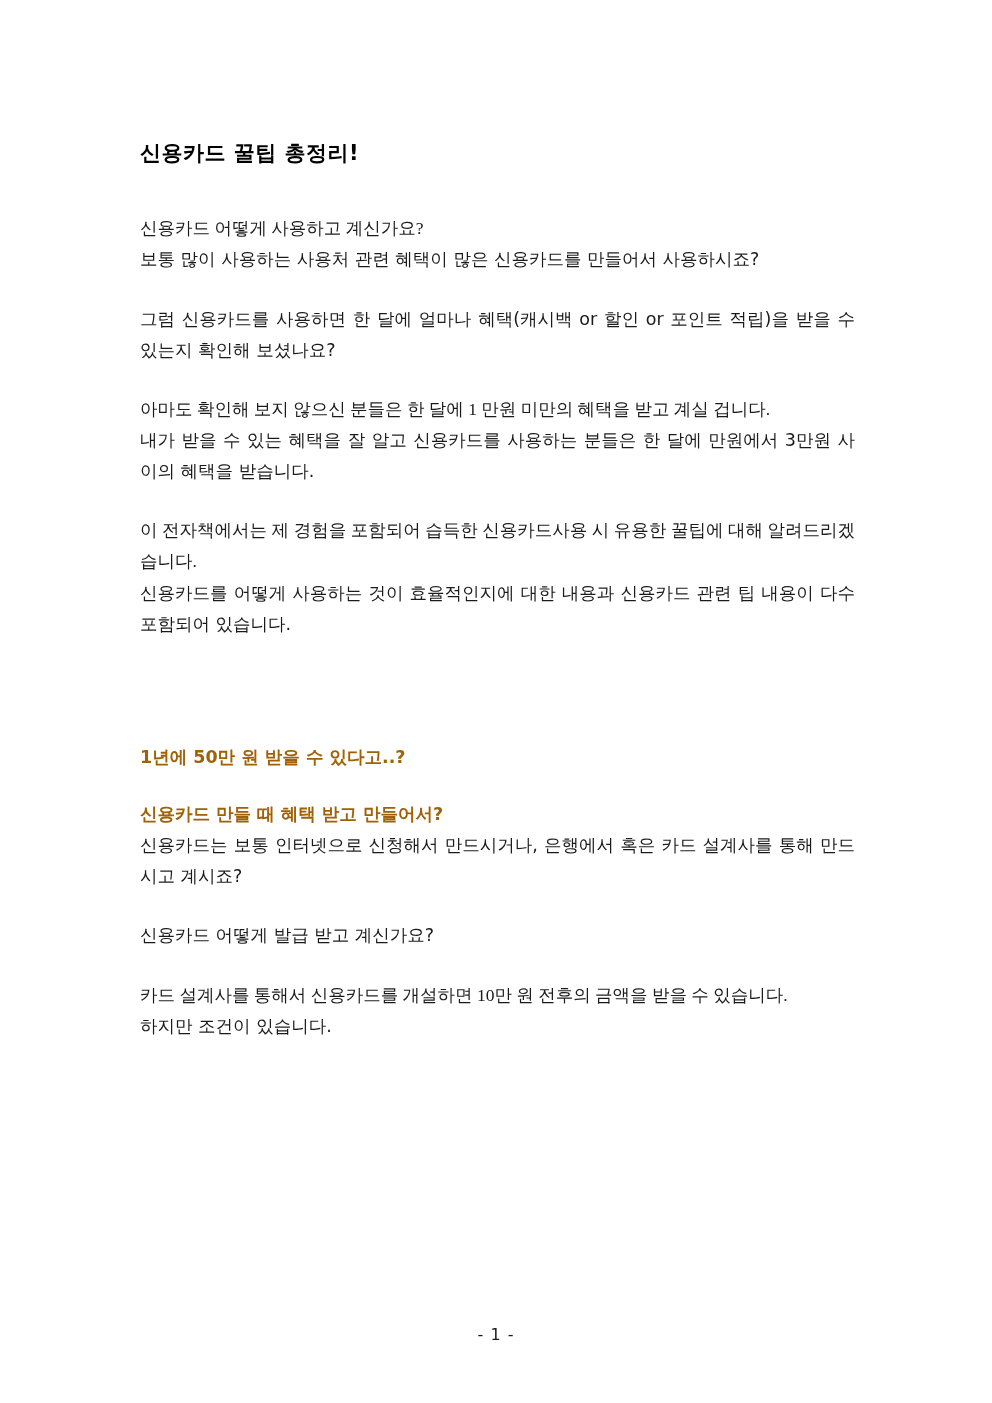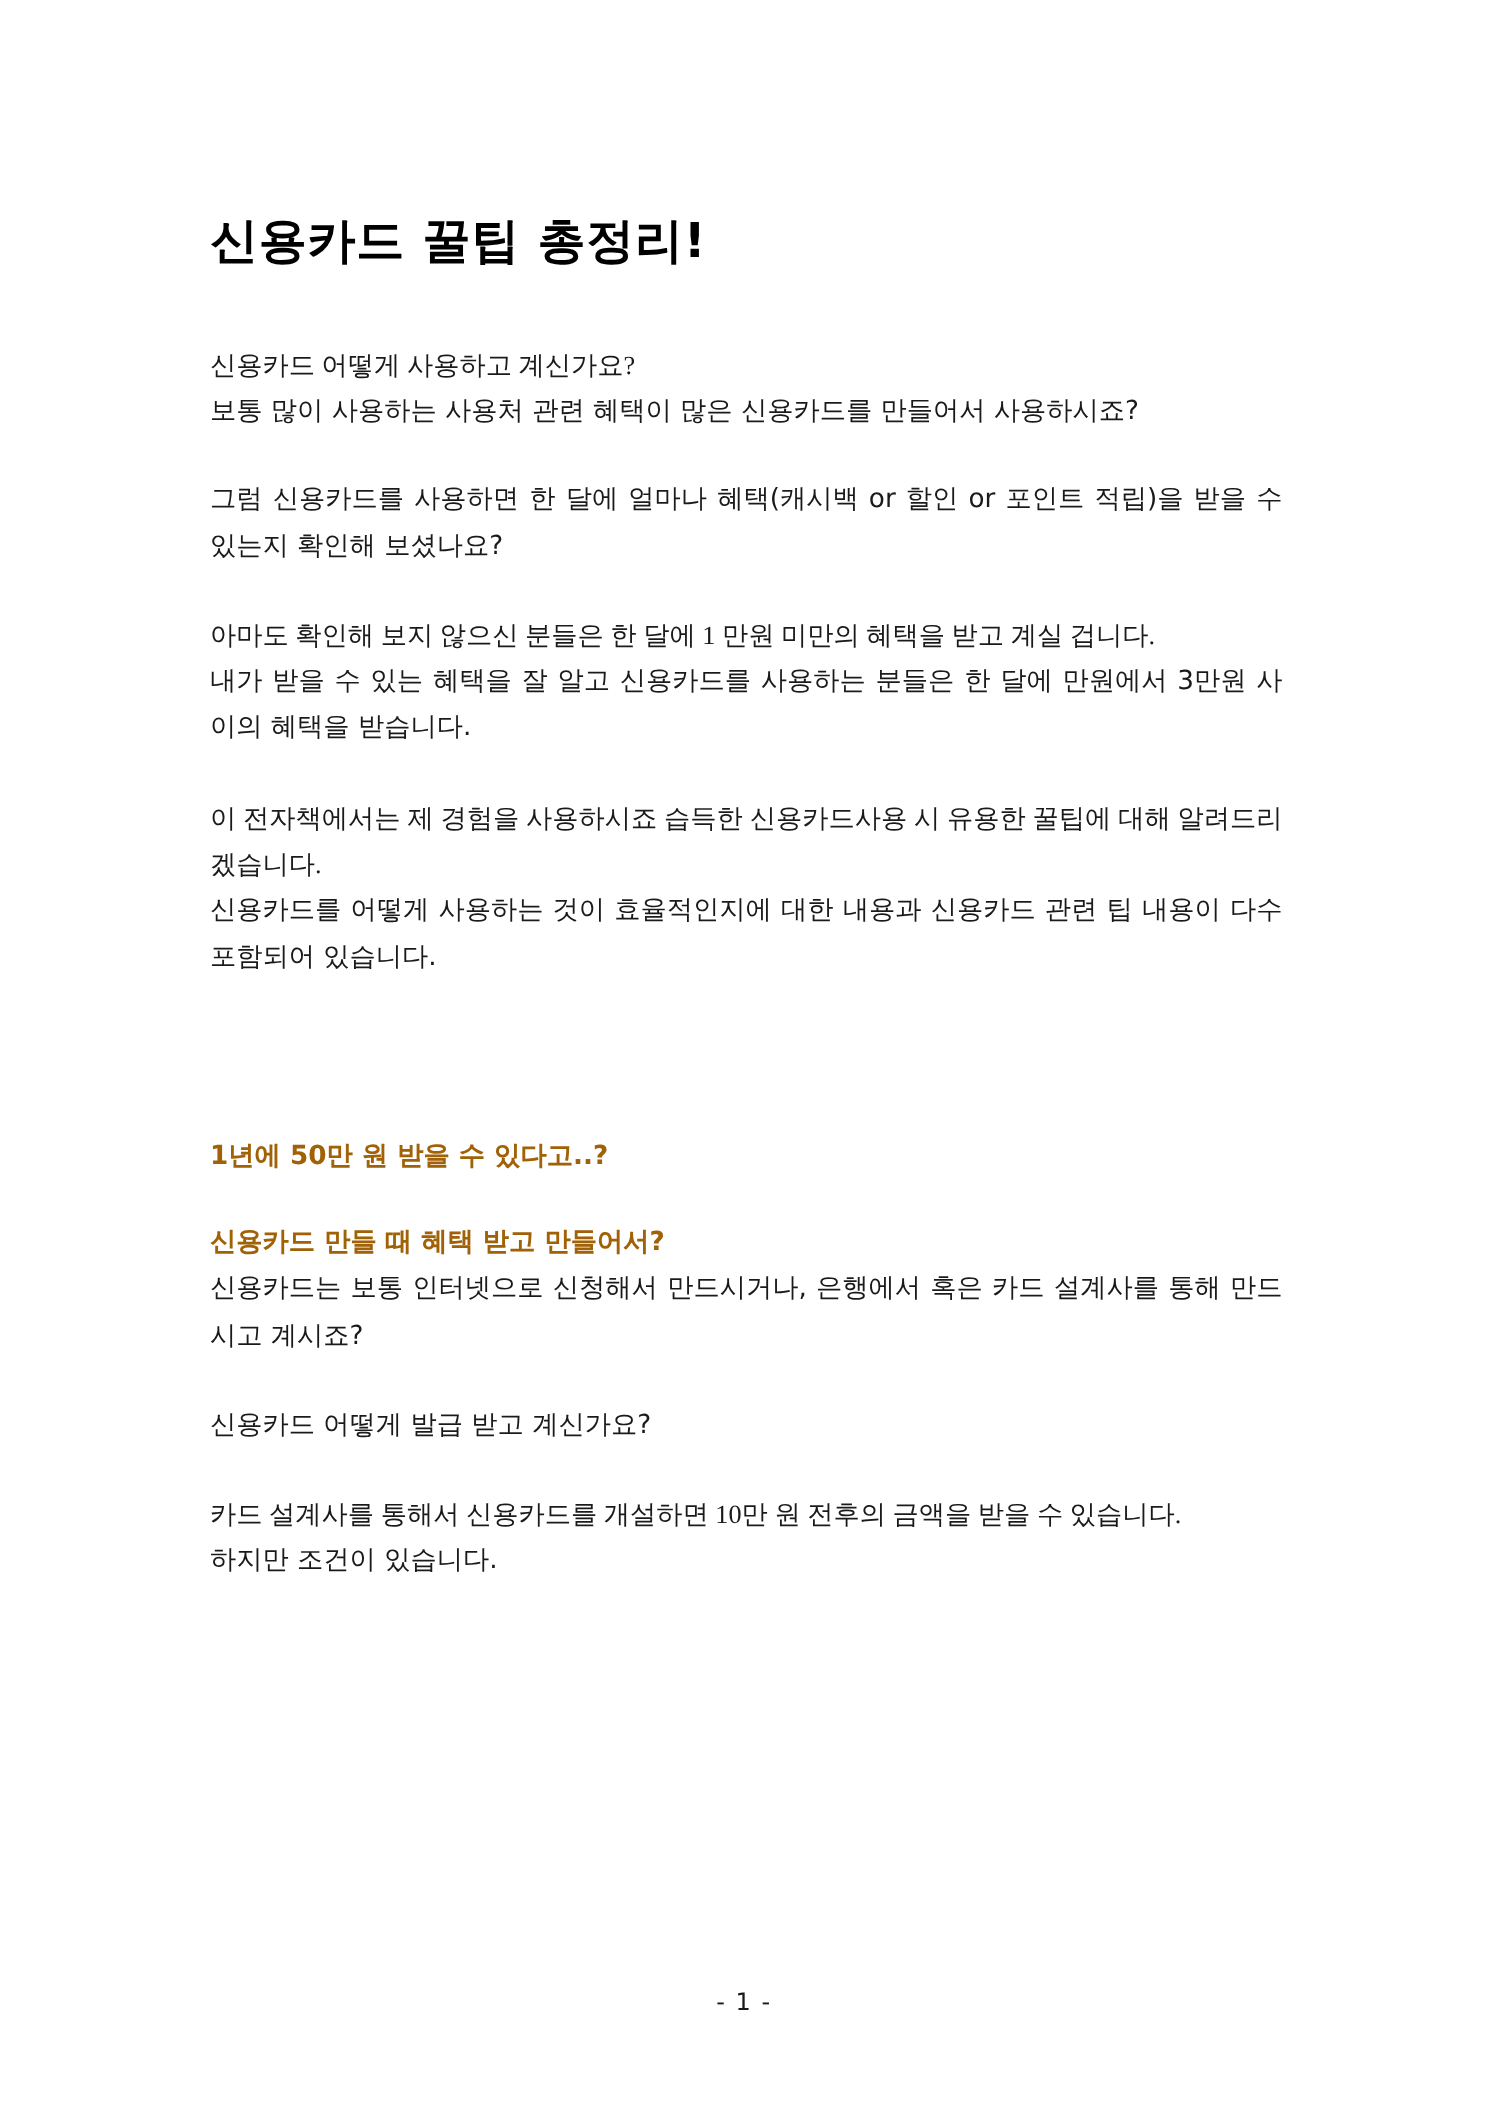--- a/index.html
+++ b/index.html
@@ -23,21 +23,21 @@
     height: 1403px;
     background: #ffffff;
   }
   .content {
     position: absolute;
     left: 140px;
     top: 140px;
     width: 715px;
   }
   h1.doc-title {
-    font-size: 32px;
+    font-size: 21px;
     font-weight: bold;
     letter-spacing: 0.5px;
     margin: 0 0 46px 0;
     line-height: 1.3;
     color: #000000;
   }
   .para {
     font-size: 17.5px;
     line-height: 1.78;
     margin: 0 0 28px 0;
@@ -92,21 +92,21 @@
     <p class="para">
       <span>그럼 신용카드를 사용하면 한 달에 얼마나 혜택(캐시백 or 할인 or 포인트 적립)을 받을 수 있는지 확인해 보셨나요?</span>
     </p>
 
     <p class="para">
       <span class="line">아마도 확인해 보지 않으신 분들은 한 달에 1 만원 미만의 혜택을 받고 계실 겁니다.</span>
       <span>내가 받을 수 있는 혜택을 잘 알고 신용카드를 사용하는 분들은 한 달에 만원에서 3만원 사이의 혜택을 받습니다.</span>
     </p>
 
     <p class="para">
-      <span class="line">이 전자책에서는 제 경험을 사용하시죠 습득한 신용카드사용 시 유용한 꿀팁에 대해 알려드리겠습니다.</span>
+      <span class="line">이 전자책에서는 제 경험을 포함되어 습득한 신용카드사용 시 유용한 꿀팁에 대해 알려드리겠습니다.</span>
       <span>신용카드를 어떻게 사용하는 것이 효율적인지에 대한 내용과 신용카드 관련 팁 내용이 다수 포함되어 있습니다.</span>
     </p>
 
     <div class="spacer-lg"></div>
 
     <p class="heading-bold">1년에 50만 원 받을 수 있다고..?</p>
 
     <p class="heading-bold sub">신용카드 만들 때 혜택 받고 만들어서?</p>
 
     <p class="para">

